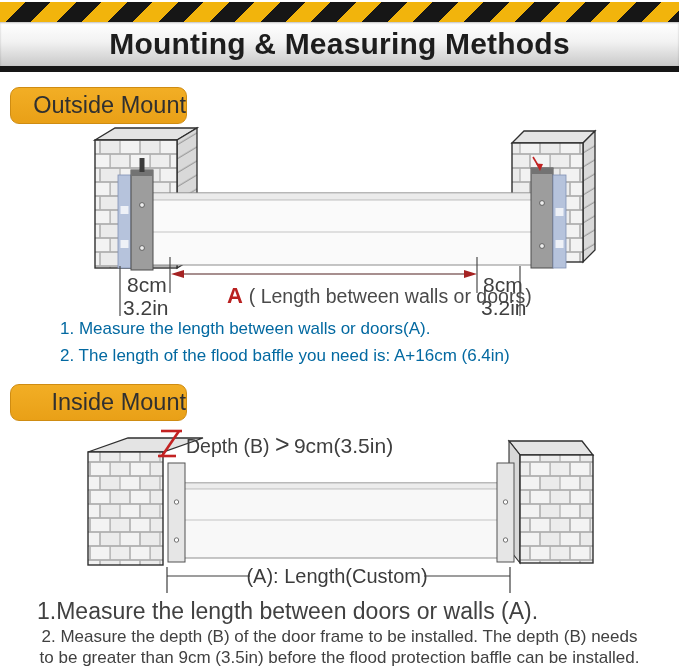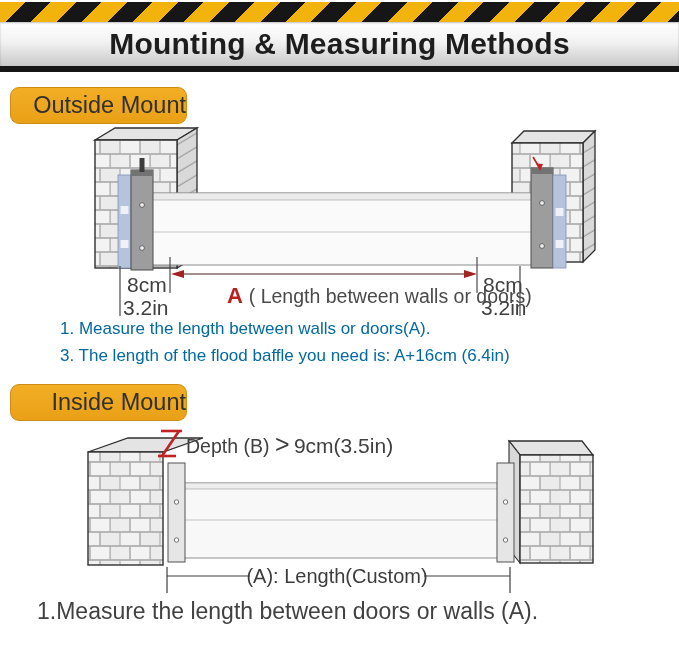--- a/index.html
+++ b/index.html
@@ -139,21 +139,21 @@
 
       <text x="227" y="303">
         <tspan font-size="22" font-weight="bold" fill="#b92121">A</tspan>
         <tspan font-size="19.5" fill="#4a4a4a">( Length between walls or doors)</tspan>
       </text>
     </g>
   </svg>
 
   <div class="steps-outside">
     <div class="step1">1. Measure the length between walls or doors(A).</div>
-    <div class="step2">3. The length of the flood baffle you need is: A+16cm (6.4in)</div>
+    <div class="step2">2. The length of the flood baffle you need is: A+16cm (6.4in)</div>
   </div>
 
   <div class="badge badge-inside">
     <span>Inside Mount</span>
   </div>
 
   <svg class="diagram diagram-inside" viewBox="0 425 679 175">
     <defs>
       <pattern id="bk2" width="40" height="28" patternUnits="userSpaceOnUse">
         <rect width="40" height="28" fill="#b0b0b0"></rect>
@@ -208,14 +208,18 @@
     <g stroke="#3d3d3d" stroke-width="1.2">
       <line x1="167" y1="567" x2="167" y2="593"></line>
       <line x1="167" y1="576" x2="250" y2="576"></line>
       <line x1="424" y1="576" x2="510" y2="576"></line>
       <line x1="510" y1="567" x2="510" y2="593"></line>
     </g>
     <text x="337" y="583" text-anchor="middle" font-size="20" fill="#3c3c3c" font-family="Liberation Sans, sans-serif">(A): Length(Custom)</text>
   </svg>
 
   <div class="inside-step1">1.Measure the length between doors or walls (A).</div>
+  <div class="inside-step2">
+    <div>2. Measure the depth (B) of the door frame to be installed. The depth (B) needs</div>
+    <div>to be greater than 9cm (3.5in) before the flood protection baffle can be installed.</div>
+  </div>
 
 </div>
 
 </body></html>

